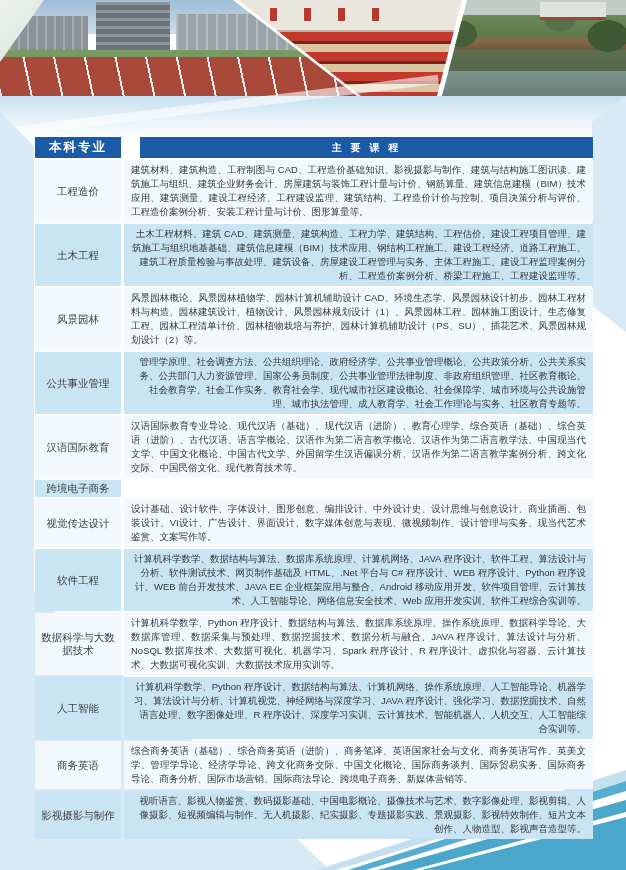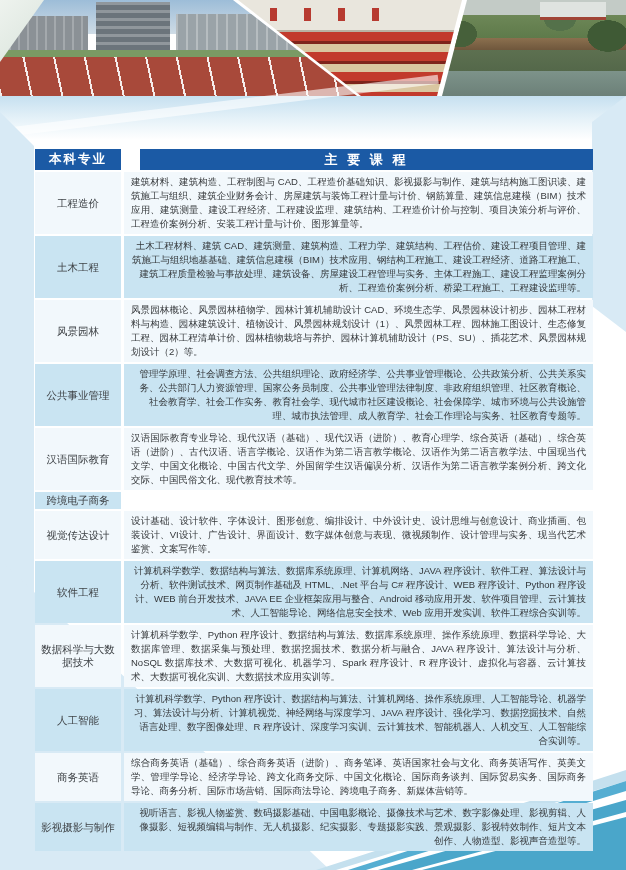--- a/index.html
+++ b/index.html
@@ -35,24 +35,24 @@
   .band-streak{position:absolute;top:104px;left:-40px;width:480px;height:9px;background:rgba(255,255,255,.6);transform:rotate(-7deg);}
   .deco-left{clip-path:polygon(0 112px,34px 146px,34px 870px,0 870px);background:#d8eaf5;}
   .deco-bottom-left{clip-path:polygon(0 560px,330px 870px,0 870px);background:#d8eaf5;}
   .deco-right{clip-path:polygon(592px 122px,626px 96px,626px 332px,592px 306px);background:#d8eaf5;}
   .teal-stripe-pale{clip-path:polygon(316px 870px,626px 770px,626px 781px,336px 870px);background:#c4e0ee;}
   .teal-stripe-thin{clip-path:polygon(348px 870px,626px 781px,626px 791px,366px 870px);background:#55aed2;}
   .teal-main{clip-path:polygon(378px 870px,626px 800px,626px 870px);background:#4aa6ca;}
   .teal-inner-white{clip-path:polygon(412px 870px,626px 812px,626px 817px,422px 870px);background:#ffffff;}
   
   .table-wrap{position:absolute;top:137px;left:35px;width:558px;z-index:2;}
-  .thead{display:flex;gap:19px;margin-top:12px;}
+  .thead{display:flex;gap:19px;}
   .th{background:#1b5aa5;color:#ffffff;font-weight:bold;height:21px;line-height:21px;text-align:center;}
   .th-left{width:86px;font-size:12.5px;letter-spacing:2px;}
-  .th-right{flex:1;font-size:13px;letter-spacing:3px;}
+  .th-right{flex:1;font-size:10px;letter-spacing:3px;}
   .row{display:flex;gap:3px;margin-top:2px;}
   .cell-major{width:86px;display:flex;align-items:center;justify-content:center;text-align:center;
     font-size:10.5px;color:#3f4347;padding:2px;box-sizing:border-box;line-height:13px;}
   .cell-courses{flex:1;font-size:9.5px;line-height:14px;color:#35383b;text-align:justify;
     padding:3px 7px;box-sizing:border-box;}
   .row-light .cell-major,.row-light .cell-courses{background:#f2f8fc;}
   .row-blue  .cell-major,.row-blue  .cell-courses{background:#c9e4f2;text-align:right;}
 </style>
 </head>
 <body>

